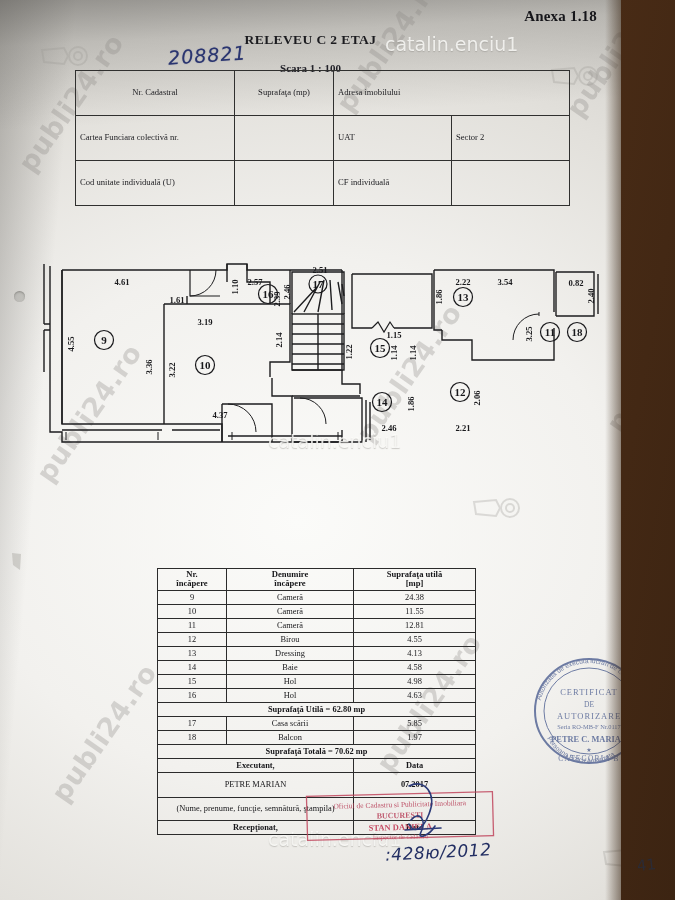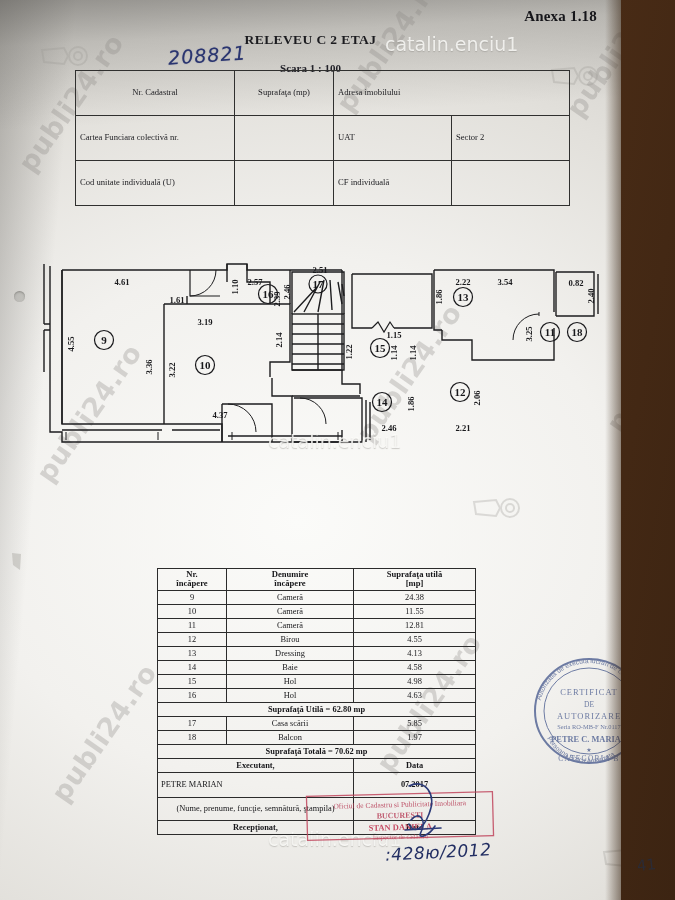--- a/index.html
+++ b/index.html
@@ -97,21 +97,21 @@
     border:1px solid #2b2b2b;
     font-size:8.4px;color:#17171a;
     padding:1px 3px;line-height:1.1;height:11px;
   }
   #sched th{font-weight:700;font-size:8.6px;text-align:center;}
   .sc-num{width:62px;text-align:center;}
   .sc-nam{width:120px;text-align:center;padding-left:7px;}
   .sc-val{width:115px;text-align:center;}
   .sum{font-weight:700;text-align:center;font-size:9px;}
   .sig-lbl{font-weight:700;text-align:center;font-size:9.2px;}
-  .sig-name{font-size:9px;text-align:left;padding-left:10px;}
+  .sig-name{font-size:9px;text-align:center;padding-left:10px;}
   .sig-note{font-size:8.2px;text-align:center;}
   .data-col{width:60px;text-align:center;font-weight:700;font-size:9px;}
 
   
   #blue-stamp{
     position:absolute;left:523px;top:647px;width:132px;height:126px;
     pointer-events:none;
   }
   #red-stamp{
     position:absolute;left:305px;top:790px;width:190px;height:52px;

